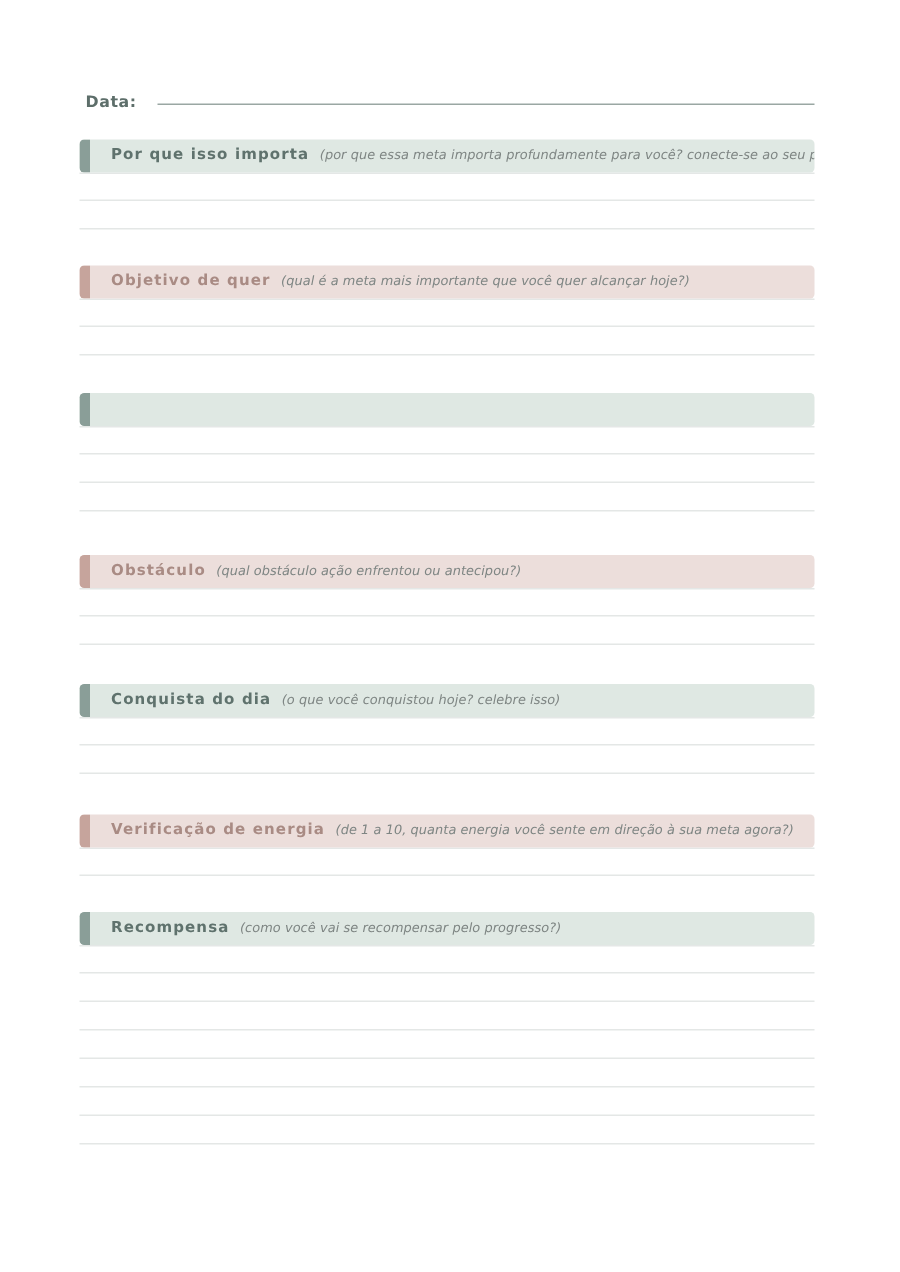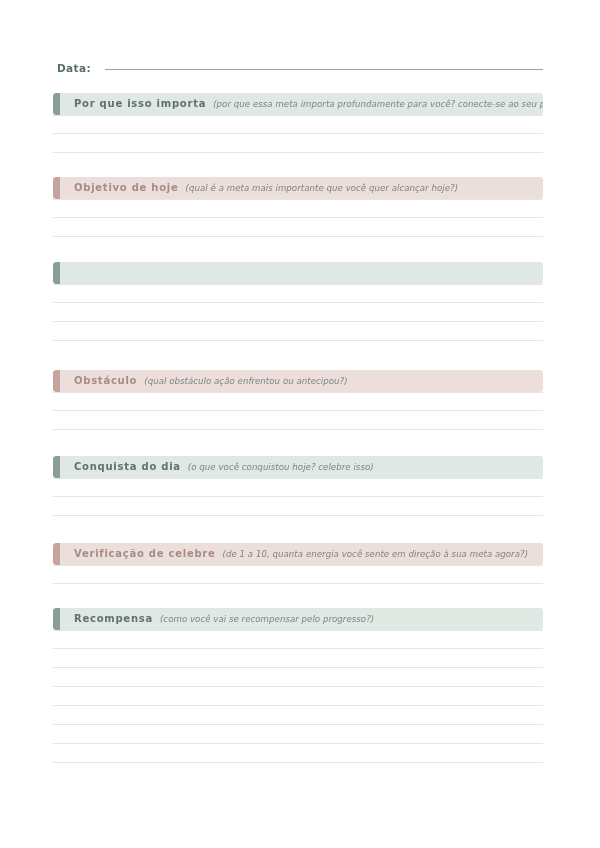--- a/index.html
+++ b/index.html
@@ -154,21 +154,21 @@
         </div>
         <div class="lines">
           <div class="wline first"></div>
           <div class="wline"></div>
         </div>
       </div>
       <div class="section v-pink" style="top: 177px;">
         <div class="sec-head">
           <span class="accent"></span>
           <div class="labels">
-            <span class="sec-title">Objetivo de hoje</span>
+            <span class="sec-title">Objetivo de quer</span>
             <span class="sec-hint">(qual é a meta mais importante que você quer alcançar hoje?)</span>
           </div>
         </div>
         <div class="lines">
           <div class="wline first"></div>
           <div class="wline"></div>
         </div>
       </div>
       <div class="section v-green" style="top: 262px;">
         <div class="sec-head">
@@ -203,21 +203,21 @@
         </div>
         <div class="lines">
           <div class="wline first"></div>
           <div class="wline"></div>
         </div>
       </div>
       <div class="section v-pink" style="top: 543px;">
         <div class="sec-head">
           <span class="accent"></span>
           <div class="labels">
-            <span class="sec-title">Verificação de celebre</span>
+            <span class="sec-title">Verificação de energia</span>
             <span class="sec-hint">(de 1 a 10, quanta energia você sente em direção à sua meta agora?)</span>
           </div>
         </div>
         <div class="lines">
           <div class="wline first"></div>
         </div>
       </div>
       <div class="section v-green" style="top: 608px;">
         <div class="sec-head">
           <span class="accent"></span>

